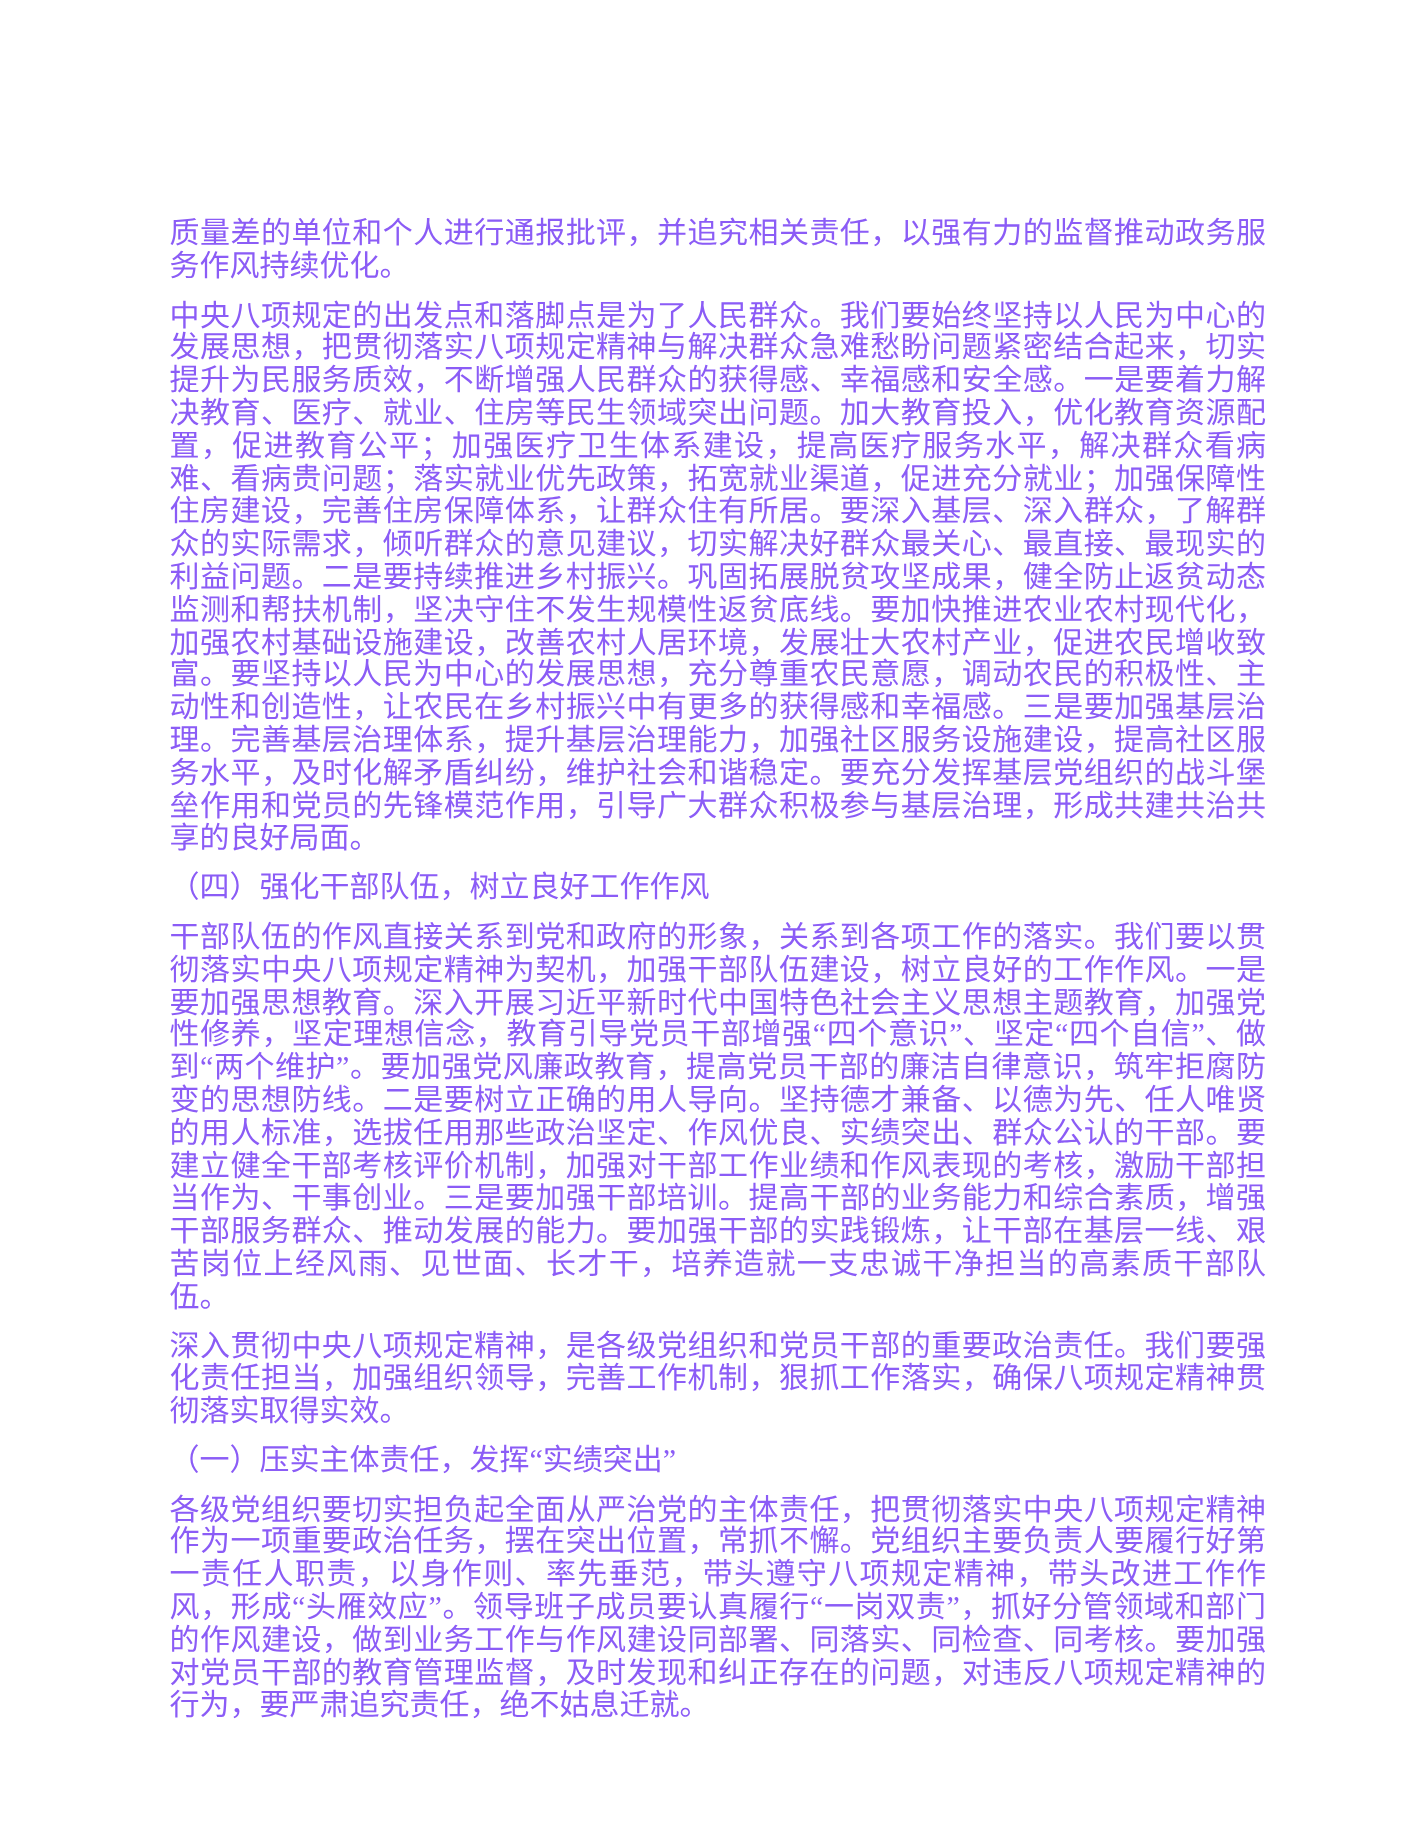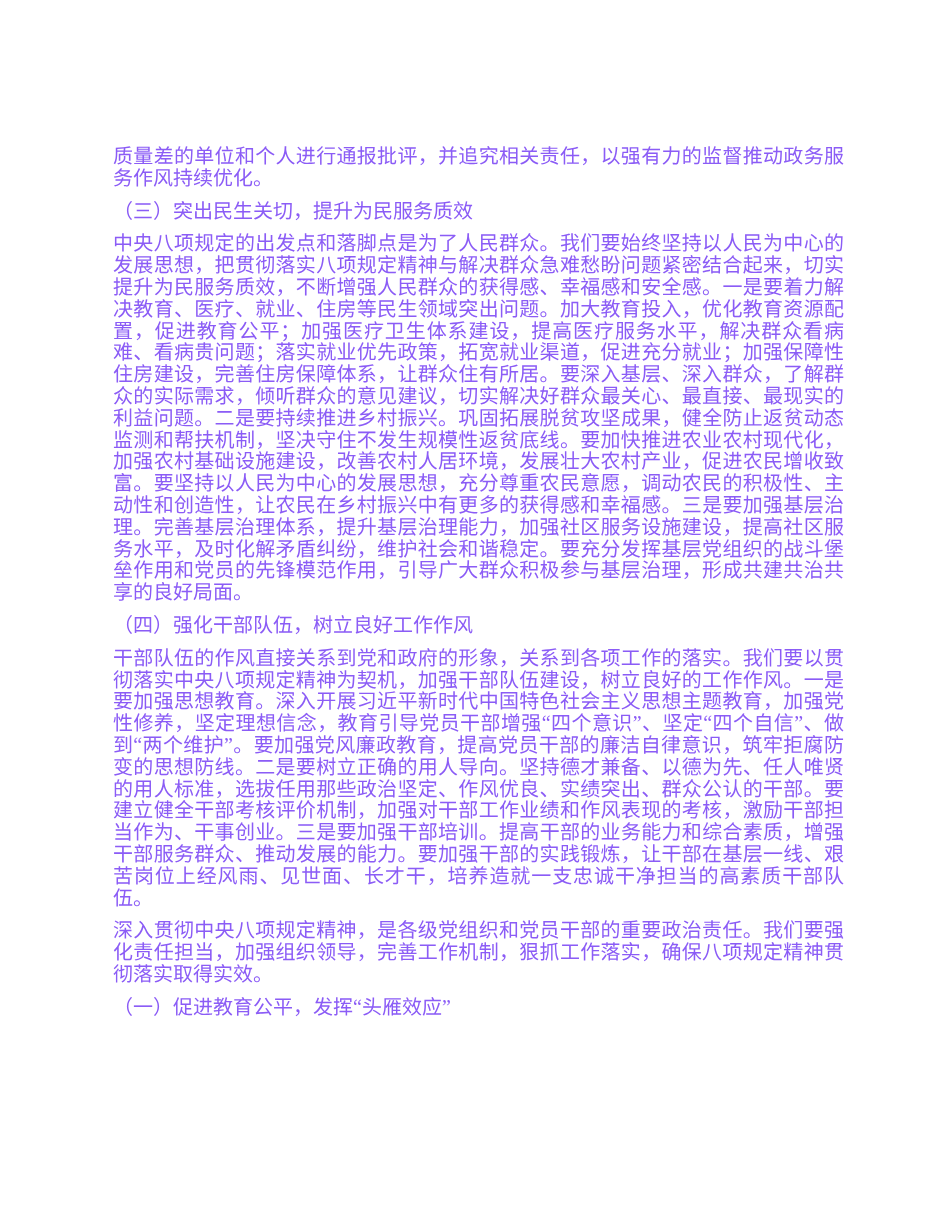--- a/index.html
+++ b/index.html
@@ -35,20 +35,20 @@
   .doc-body .bold {
     font-weight: normal;
   }
 </style>
 </head>
 <body>
 
 <div class="page">
   <div class="doc-body">
       <p><span>质量差的单位和个人进行通报批评，并追究相关责任，以强有力的监督推动政务服务作风持续优化。</span></p>
-      <p><span>（三）突出民生关切，提升为民服务质效</span></p>
       <p><span>中央八项规定的出发点和落脚点是为了人民群众。我们要始终坚持以人民为中心的发展思想，把贯彻落实八项规定精神与解决群众急难愁盼问题紧密结合起来，切实提升为民服务质效，不断增强人民群众的获得感、幸福感和安全感。</span><span class="bold">一是</span><span>要着力解决教育、医疗、就业、住房等民生领域突出问题。加大教育投入，优化教育资源配置，促进教育公平；加强医疗卫生体系建设，提高医疗服务水平，解决群众看病难、看病贵问题；落实就业优先政策，拓宽就业渠道，促进充分就业；加强保障性住房建设，完善住房保障体系，让群众住有所居。要深入基层、深入群众，了解群众的实际需求，倾听群众的意见建议，切实解决好群众最关心、最直接、最现实的利益问题。</span><span class="bold">二是</span><span>要持续推进乡村振兴。巩固拓展脱贫攻坚成果，健全防止返贫动态监测和帮扶机制，坚决守住不发生规模性返贫底线。要加快推进农业农村现代化，加强农村基础设施建设，改善农村人居环境，发展壮大农村产业，促进农民增收致富。要坚持以人民为中心的发展思想，充分尊重农民意愿，调动农民的积极性、主动性和创造性，让农民在乡村振兴中有更多的获得感和幸福感。</span><span class="bold">三是</span><span>要加强基层治理。完善基层治理体系，提升基层治理能力，加强社区服务设施建设，提高社区服务水平，及时化解矛盾纠纷，维护社会和谐稳定。要充分发挥基层党组织的战斗堡垒作用和党员的先锋模范作用，引导广大群众积极参与基层治理，形成共建共治共享的良好局面。</span></p>
       <p><span>（四）强化干部队伍，树立良好工作作风</span></p>
       <p><span>干部队伍的作风直接关系到党和政府的形象，关系到各项工作的落实。我们要以贯彻落实中央八项规定精神为契机，加强干部队伍建设，树立良好的工作作风。</span><span class="bold">一是</span><span>要加强思想教育。深入开展习近平新时代中国特色社会主义思想主题教育，加强党性修养，坚定理想信念，教育引导党员干部增强“四个意识”、坚定“四个自信”、做到“两个维护”。要加强党风廉政教育，提高党员干部的廉洁自律意识，筑牢拒腐防变的思想防线。</span><span class="bold">二是</span><span>要树立正确的用人导向。坚持德才兼备、以德为先、任人唯贤的用人标准，选拔任用那些政治坚定、作风优良、实绩突出、群众公认的干部。要建立健全干部考核评价机制，加强对干部工作业绩和作风表现的考核，激励干部担当作为、干事创业。</span><span class="bold">三是</span><span>要加强干部培训。提高干部的业务能力和综合素质，增强干部服务群众、推动发展的能力。要加强干部的实践锻炼，让干部在基层一线、艰苦岗位上经风雨、见世面、长才干，培养造就一支忠诚干净担当的高素质干部队伍。</span></p>
       <p><span>深入贯彻中央八项规定精神，是各级党组织和党员干部的重要政治责任。我们要强化责任担当，加强组织领导，完善工作机制，狠抓工作落实，确保八项规定精神贯彻落实取得实效。</span></p>
-      <p><span>（一）促进教育公平，发挥“头雁效应”</span></p>
+      <p><span>（一）压实主体责任，发挥“实绩突出”</span></p>
+      <p><span>各级党组织要切实担负起全面从严治党的主体责任，把贯彻落实中央八项规定精神作为一项重要政治任务，摆在突出位置，常抓不懈。党组织主要负责人要履行好第一责任人职责，以身作则、率先垂范，带头遵守八项规定精神，带头改进工作作风，形成“头雁效应”。领导班子成员要认真履行“一岗双责”，抓好分管领域和部门的作风建设，做到业务工作与作风建设同部署、同落实、同检查、同考核。要加强对党员干部的教育管理监督，及时发现和纠正存在的问题，对违反八项规定精神的行为，要严肃追究责任，绝不姑息迁就。</span></p>
     </div>
 </div>
 
 </body></html>

